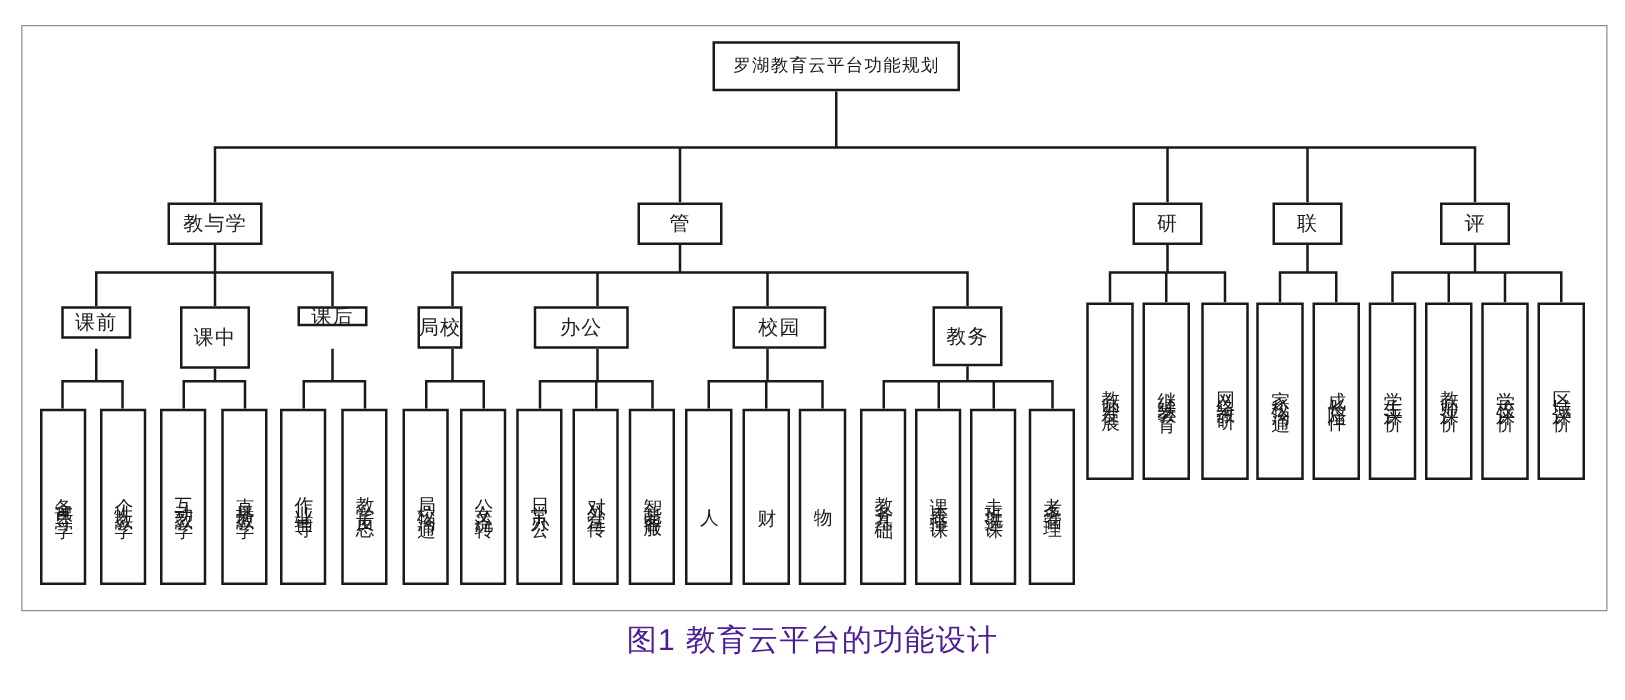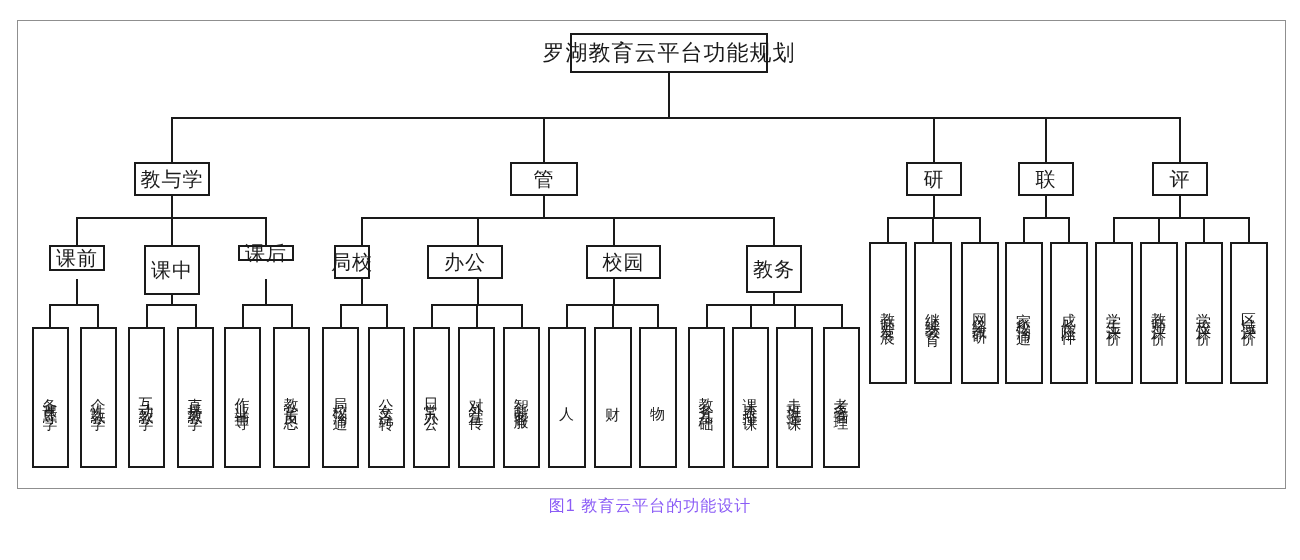--- a/index.html
+++ b/index.html
@@ -8,32 +8,32 @@
     font-family:"Liberation Sans",sans-serif;color:#1a1a1a;overflow:hidden;
   }
   .frame{
     position:absolute;left:17px;top:20px;width:1269px;height:469px;
     border:1px solid #8f8f8f;background:#ffffff;box-sizing:border-box;
   }
   .lines{position:absolute;left:0;top:0;width:1300px;height:560px;}
   .hbox{
     position:absolute;box-sizing:border-box;border:2px solid #1a1a1a;background:#ffffff;
     display:flex;align-items:center;justify-content:center;
-    font-size:20px;letter-spacing:1px;white-space:nowrap;
+    font-size:16px;letter-spacing:1px;white-space:nowrap;
   }
-  .root{font-size:22px;}
+  .root{font-size:14px;}
   .vbox{
     position:absolute;box-sizing:border-box;border:2px solid #1a1a1a;background:#ffffff;
     display:flex;align-items:center;justify-content:center;
     writing-mode:vertical-rl;text-orientation:upright;
     font-size:15px;letter-spacing:6px;line-height:1;
   }
   .caption{
     position:absolute;left:0;top:496px;width:1300px;text-align:center;
-    font-size:16px;color:#8b5cf6;letter-spacing:1px;
+    font-size:24px;color:#4c1d95;letter-spacing:1px;
   }
 </style>
 </head>
 <body>
 
 <div class="canvas">
 
   <div class="frame"></div>
 
   <svg class="lines" viewBox="0 0 1300 560" xmlns="http://www.w3.org/2000/svg">

